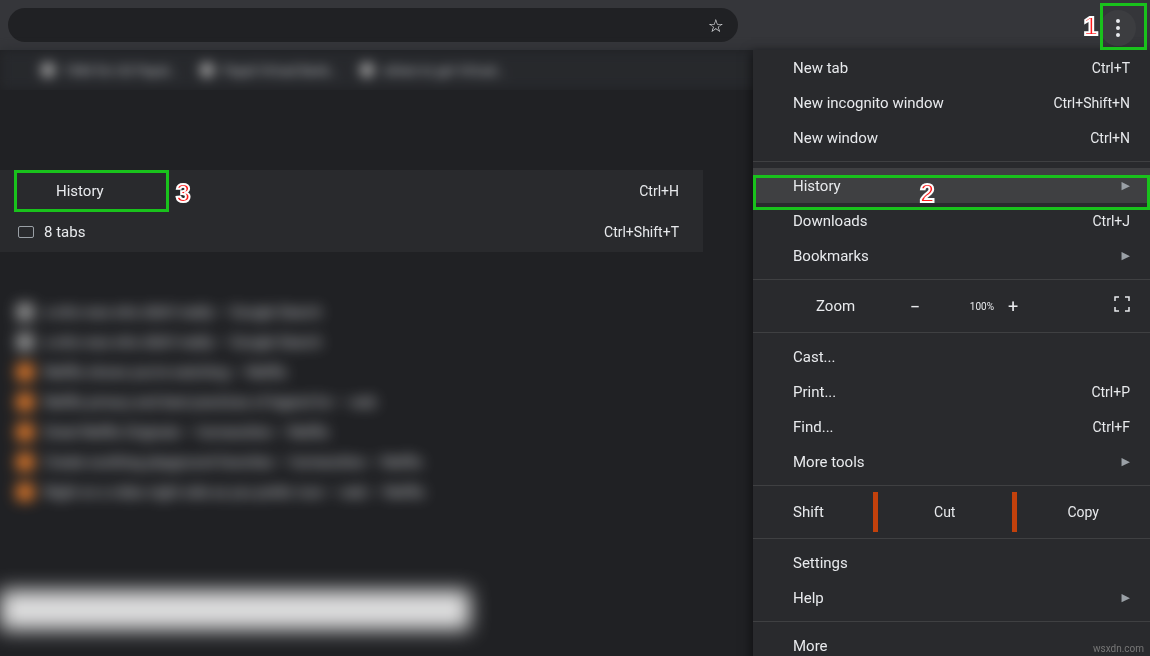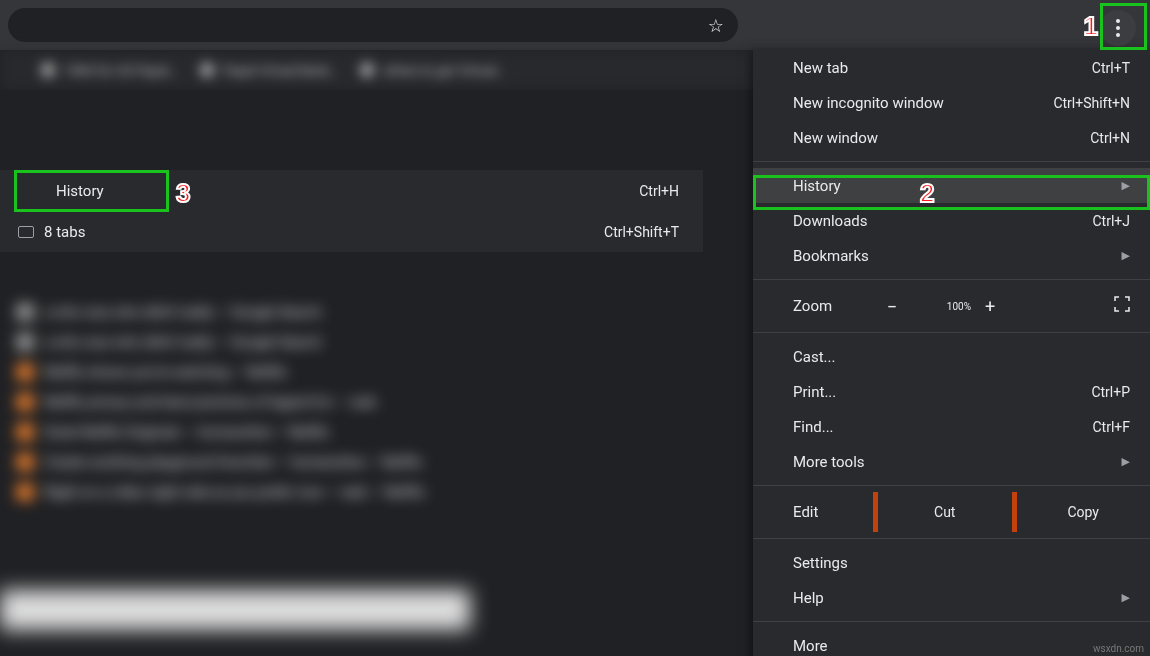--- a/index.html
+++ b/index.html
@@ -180,21 +180,21 @@
   }
   .menu-sep {
     height: 1px;
     background: #3f4042;
     margin: 6px 0;
   }
   .zoom-row {
     display: flex;
     align-items: center;
     height: 40px;
-    padding: 0 20px 0 40px;
+    padding: 0 20px 0 63px;
   }
   .zoom-row .zoom-label { width: 80px; }
   .zoom-row .btn {
     width: 38px;
     text-align: center;
     font-size: 18px;
     color: #e8eaed;
   }
   .zoom-row .pct {
     width: 60px; text-align: right; font-size: 10px;
@@ -415,21 +415,21 @@
   <div class="menu-item">
     <span>Find...</span>
     <span class="shortcut">Ctrl+F</span>
   </div>
   <div class="menu-item">
     <span>More tools</span>
     <span class="arrow">▶</span>
   </div>
   <div class="menu-sep"></div>
   <div class="edit-row">
-    <span class="edit-label">Edit</span>
+    <span class="edit-label">Shift</span>
     <span class="edit-btn">Cut</span>
     <span class="edit-btn">Copy</span>
   </div>
   <div class="menu-sep"></div>
   <div class="menu-item">
     <span>Settings</span>
   </div>
   <div class="menu-item">
     <span>Help</span>
     <span class="arrow">▶</span>

